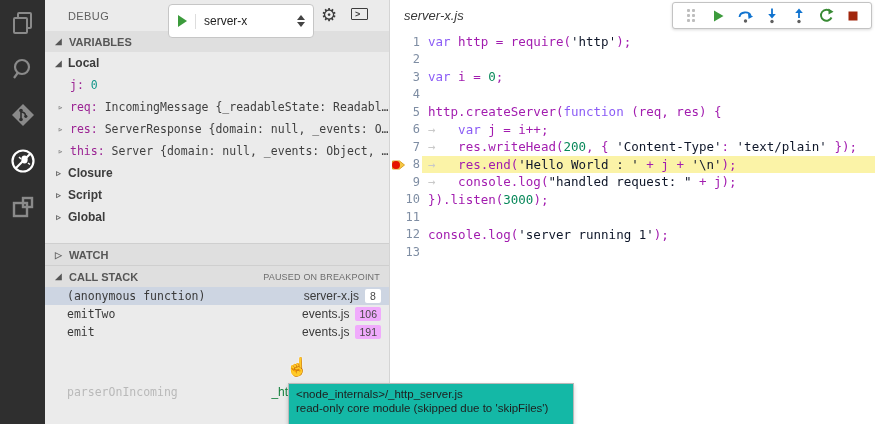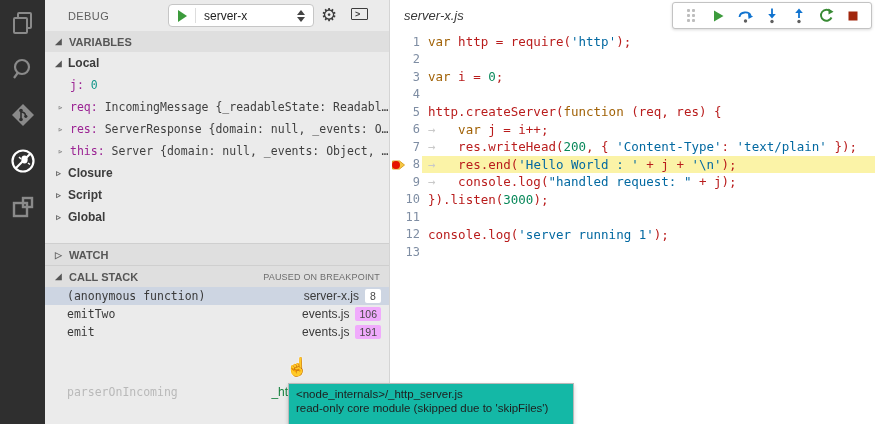--- a/index.html
+++ b/index.html
@@ -7,21 +7,21 @@
        font-family:"Liberation Sans",sans-serif;background:#fff;
        -webkit-font-smoothing:antialiased;}
   
   #activity-bar{position:absolute;left:0;top:0;width:45px;height:424px;background:#2f2f2f;}
   .ab-item{width:45px;height:46px;display:flex;align-items:center;justify-content:center;}
   .ab-item svg{display:block;}
   
   #sidebar{position:absolute;left:45px;top:0;width:345px;height:424px;background:#ebebeb;border-right:1px solid #d4d4d4;box-sizing:border-box;}
   .debug-header{height:31px;display:flex;align-items:center;position:relative;}
   .debug-title{margin-left:23px;font-size:11px;color:#5f5f5f;letter-spacing:.4px;}
-  .launch-box{position:absolute;left:123px;top:4px;width:146px;height:23px;background:#fff;
+  .launch-box{position:absolute;left:123px;top:4px;width:146px;height:34px;background:#fff;
       border:1px solid #c6c6c6;border-radius:4px;display:flex;align-items:center;box-sizing:border-box;}
   .launch-play{width:0;height:0;border-left:9px solid #3c9b3c;border-top:6px solid transparent;
       border-bottom:6px solid transparent;margin:0 8px 0 9px;}
   .launch-sep{width:1px;height:15px;background:#ddd;margin-right:8px;}
   .launch-name{flex:1;font-size:12px;color:#1e1e1e;}
   .spinner{display:flex;flex-direction:column;margin-right:8px;gap:2px;}
   .spin-up{width:0;height:0;border-bottom:5px solid #444;border-left:4px solid transparent;border-right:4px solid transparent;}
   .spin-dn{width:0;height:0;border-top:5px solid #444;border-left:4px solid transparent;border-right:4px solid transparent;}
   .gear{position:absolute;left:276px;top:3px;font-size:18px;color:#3d3d3d;line-height:24px;}
   .console-btn{position:absolute;left:306px;top:8px;width:17px;height:12px;border:1.5px solid #3d3d3d;
@@ -56,24 +56,24 @@
   
   #editor{position:absolute;left:390px;top:0;width:485px;height:424px;background:#fff;}
   .editor-title{font-style:italic;font-size:13px;color:#383838;margin:8px 0 0 14px;}
   #code{position:absolute;left:0;top:33px;width:485px;}
   .code-line{height:17.5px;display:flex;align-items:center;font-family:"DejaVu Sans Mono",monospace;font-size:12.5px;}
   .gutter{width:32px;flex:0 0 32px;display:flex;align-items:center;height:100%;position:relative;}
   .gutter .ln{width:30px;text-align:right;color:#7e8da3;font-size:12px;}
   .gutter .bp{position:absolute;left:1px;top:3px;}
   .code-content{flex:1;height:100%;display:flex;align-items:center;white-space:pre;padding-left:6px;}
   .code-content.hl{background:#fbf3a7;}
-  .seg-k{color:#a16207;}
-  .seg-s{color:#0369a1;}
+  .seg-k{color:#8b5cf6;}
+  .seg-s{color:#0f172a;}
   .seg-n{color:#09885a;}
-  .seg-d{color:#b91c1c;}
+  .seg-d{color:#a21caf;}
   .seg-w{color:#c9c9c9;}
   
   #debug-toolbar{position:absolute;left:672px;top:2px;width:200px;height:27px;background:#fff;
       border:1px solid #c3c3c3;border-radius:3px;box-shadow:0 1px 3px rgba(0,0,0,.15);
       display:flex;align-items:center;justify-content:space-between;padding:0 9px;box-sizing:border-box;}
   .tb-btn{display:flex;align-items:center;justify-content:center;width:18px;height:18px;}
   .drag-dots{display:grid;grid-template-columns:3px 3px;grid-auto-rows:3px;gap:2px;}
   .drag-dots i{background:#bdbdbd;border-radius:1px;}
   
   #tooltip{position:absolute;left:288px;top:383px;width:286px;background:#14b8a6;border:1px solid #b9b9b9;

